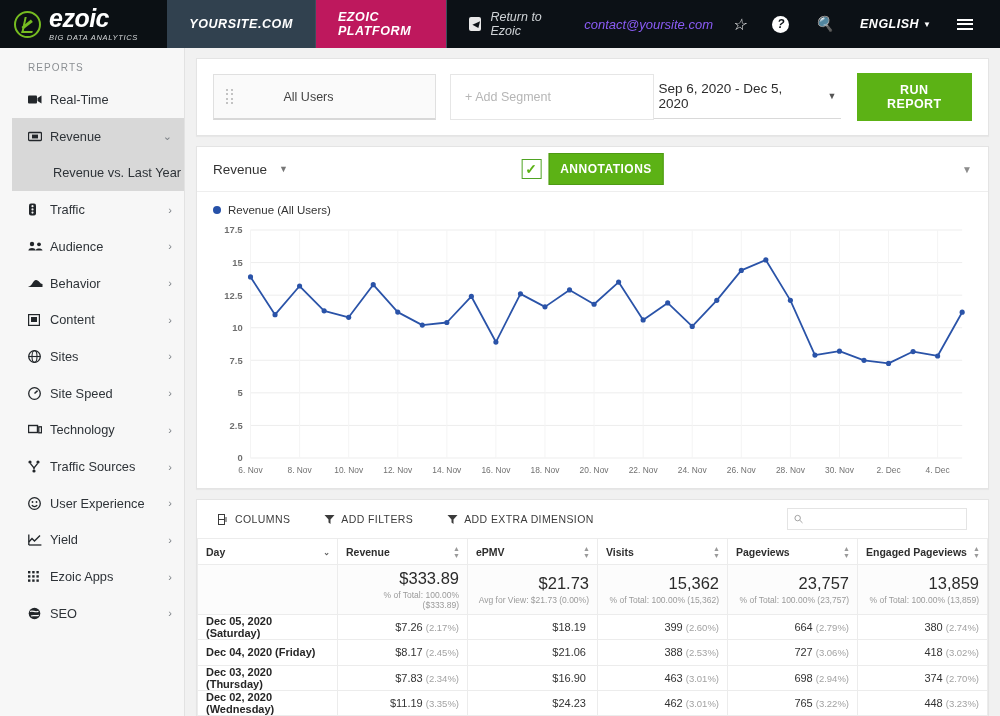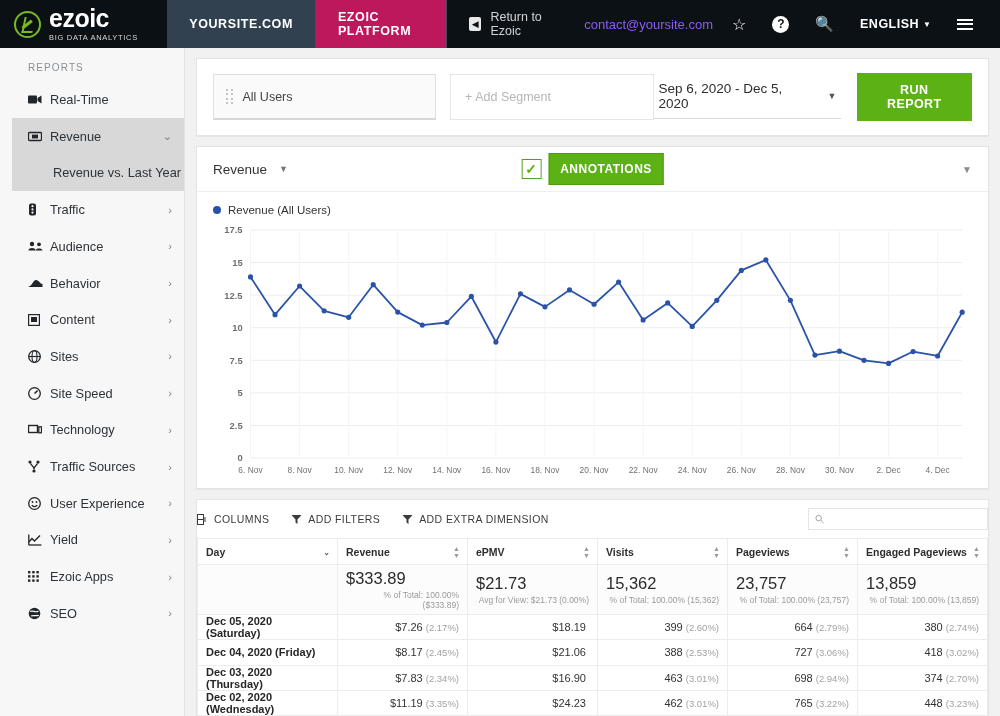--- a/index.html
+++ b/index.html
@@ -5,21 +5,21 @@
   * { box-sizing: border-box; margin: 0; padding: 0; }
   html, body {
     width: 1000px; height: 716px;
     font-family: "Liberation Sans", sans-serif;
     background: #f1f1f1;
     overflow: hidden;
   }
   .app { position: relative; width: 1000px; height: 716px; display: flex; flex-direction: column; }
 
   
-  .topbar { height: 48px; display: flex; align-items: stretch; background: #0c1116; flex: 0 0 48px; }
+  .topbar { height: 48px; display: flex; align-items: stretch; background: #0c1116; flex: 0 0 48px; font-style: italic; }
   .logo-box {
     width: 185px; background: #0b1014; display: flex; align-items: center;
     padding-left: 14px; gap: 8px;
   }
   .logo-mark {
     width: 27px; height: 27px; border-radius: 50%;
     border: 2.5px solid #76bc21; position: relative; flex: 0 0 27px;
   }
   .logo-mark::before {
     content: ""; position: absolute; left: 7px; top: 4px;
@@ -104,21 +104,21 @@
 
   
   .segbar { display: flex; align-items: center; padding: 14px 16px; gap: 0; }
   .seg-chip {
     width: 226px; height: 46px; border: 1px solid #e0e0e0; background: #fafafa;
     border-bottom: 2px solid #d8d8d8;
     display: flex; align-items: center; padding-left: 12px; gap: 10px; cursor: pointer;
   }
   .grip { display: grid; grid-template-columns: 2px 2px; gap: 2.5px; }
   .grip i { width: 2px; height: 2px; background: #c3c3c3; display: block; }
-  .seg-lbl { font-size: 12.5px; color: #444; }
+  .seg-lbl { font-size: 12.5px; color: #444; margin-left: 41px; }
   .seg-add {
     width: 207px; height: 46px; border: 1px solid #e6e6e6; background: #fff;
     display: flex; align-items: center; padding-left: 14px; margin-left: 14px; cursor: pointer;
   }
   .seg-add span { font-size: 12.5px; color: #b6b6b6; }
   .daterange {
     margin-left: auto; display: flex; align-items: center; gap: 14px;
     border-bottom: 1px solid #d9d9d9; padding: 6px 4px 7px 4px; cursor: pointer;
   }
   .daterange .dr-txt { font-size: 13.5px; color: #2c2c2c; }
@@ -155,21 +155,21 @@
 
   .legend { padding: 12px 0 4px 16px; display: flex; align-items: center; gap: 7px; }
   .legend-dot { width: 8px; height: 8px; border-radius: 50%; background: #2651a8; }
   .legend-lbl { font-size: 11.5px; color: #333; }
 
   .plot-area { position: relative; height: 268px; margin: 0 12px 0 12px; }
   .plot-area svg { display: block; width: 100%; height: 100%; }
 
   
   .table-card { margin-top: 10px; }
-  .tbl-toolbar { display: flex; align-items: center; height: 38px; padding: 0 0; gap: 4px; }
+  .tbl-toolbar { display: flex; align-items: center; height: 38px; padding: 0 21px; gap: 16px; }
   .tb-act { display: flex; align-items: center; gap: 6px; font-size: 10.5px; color: #3b3b3b;
             letter-spacing: 0.4px; margin-right: 18px; cursor: pointer; }
   .tb-act svg { display: block; }
   .tbl-search {
     margin-left: auto; width: 180px; height: 22px; border: 1px solid #e4e4e4;
     background: #fff; display: flex; align-items: center; padding: 0 6px; gap: 5px;
   }
   .tbl-search input {
     border: none; outline: none; font-size: 11px; width: 100%;
     font-family: inherit; color: #333; background: transparent;
@@ -182,21 +182,21 @@
     color: #2e2e2e; text-align: left; padding: 0 8px; position: relative; vertical-align: middle;
   }
   .sort-ic {
     position: absolute; right: 7px; top: 50%; transform: translateY(-50%);
     color: #9a9a9a; font-size: 7px; line-height: 7px; text-align: center;
   }
   .sort-ic span { display: block; }
   .sort-one { font-size: 8px; color: #5d5d5d; }
   tbody td { padding: 0 8px; vertical-align: middle; }
   tr.total-row td { height: 50px; background: #fcfcfc; }
-  .tot-main { font-size: 16.5px; color: #2b2b2b; text-align: left; line-height: 1.1; }
+  .tot-main { font-size: 16.5px; color: #2b2b2b; text-align: right; line-height: 1.1; }
   .tot-sub { font-size: 8.5px; color: #9a9a9a; text-align: right; margin-top: 3px; }
   tr.data-row td { height: 25.3px; font-size: 11px; }
   .day-cell { font-size: 11px; font-weight: bold; color: #262626; }
   .val-cell { text-align: right; color: #333; }
   .val-cell .pct { color: #a2a2a2; font-size: 9.5px; margin-left: 3px; }
   .col-day { width: 140px; }
 </style>
 </head>
 <body>
 

